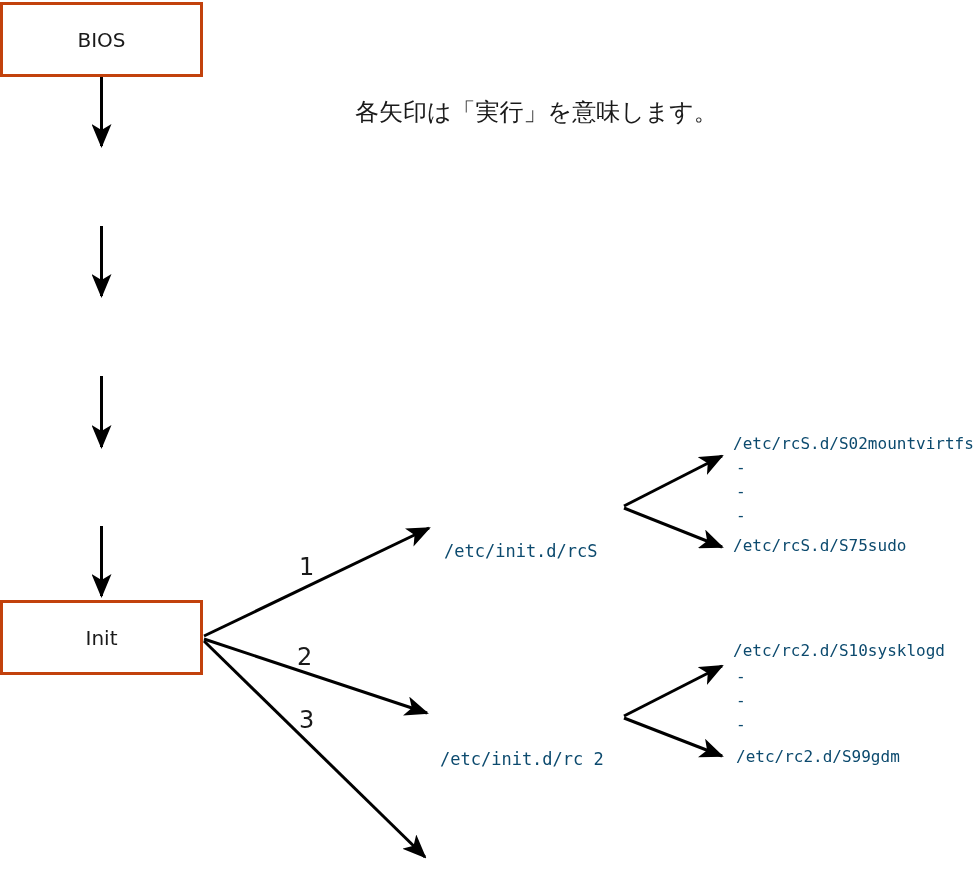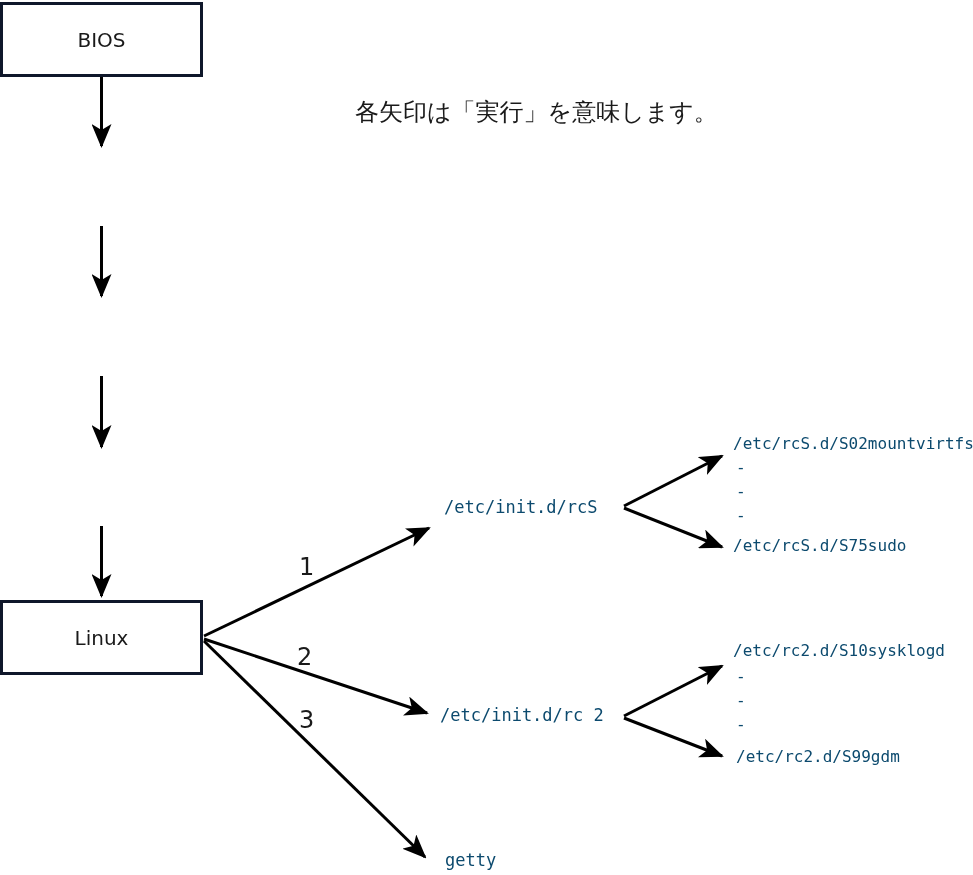--- a/index.html
+++ b/index.html
@@ -23,21 +23,21 @@
   }
   .arrows-layer line {
     stroke: #000000;
     stroke-width: 3;
   }
   .node-box {
     position: absolute;
     left: 0;
     width: 197px;
     height: 69px;
-    border: 3px solid #0f172a;
+    border: 3px solid #c2410c;
     background: #ffffff;
     display: flex;
     align-items: center;
     justify-content: center;
   }
   .node-label {
     font-size: 20px;
     line-height: 1;
     white-space: nowrap;
   }
@@ -54,20 +54,21 @@
   }
   .mono {
     position: absolute;
     font-family: "DejaVu Sans Mono", monospace;
     color: #0c4a6e;
     white-space: nowrap;
   }
   .mono-mid {
     font-size: 17px;
     line-height: 18px;
+    margin-top: 44px;
   }
   .mono-right {
     font-size: 16px;
     line-height: 16px;
   }
 </style>
 </head>
 <body>
 
 <div class="canvas">
@@ -92,21 +93,21 @@
     <line x1="624" y1="508" x2="722" y2="547" marker-end="url(#ah)"></line>
 
     <line x1="624" y1="716" x2="722" y2="666" marker-end="url(#ah)"></line>
     <line x1="624" y1="718" x2="722" y2="756" marker-end="url(#ah)"></line>
   </svg>
 
   <div class="node-box" style="top:2px">
     <span class="node-label">BIOS</span>
   </div>
   <div class="node-box" style="top:600px">
-    <span class="node-label">Linux</span>
+    <span class="node-label">Init</span>
   </div>
 
   <div class="note" style="left:355px; top:100px">各矢印は「実行」を意味します。</div>
 
   <div class="branch-num" style="left:299px; top:555px">1</div>
   <div class="branch-num" style="left:297px; top:645px">2</div>
   <div class="branch-num" style="left:299px; top:708px">3</div>
 
   <div class="mono mono-mid" style="left:444px; top:498px">/etc/init.d/rcS</div>
   <div class="mono mono-mid" style="left:440px; top:706px">/etc/init.d/rc 2</div>

